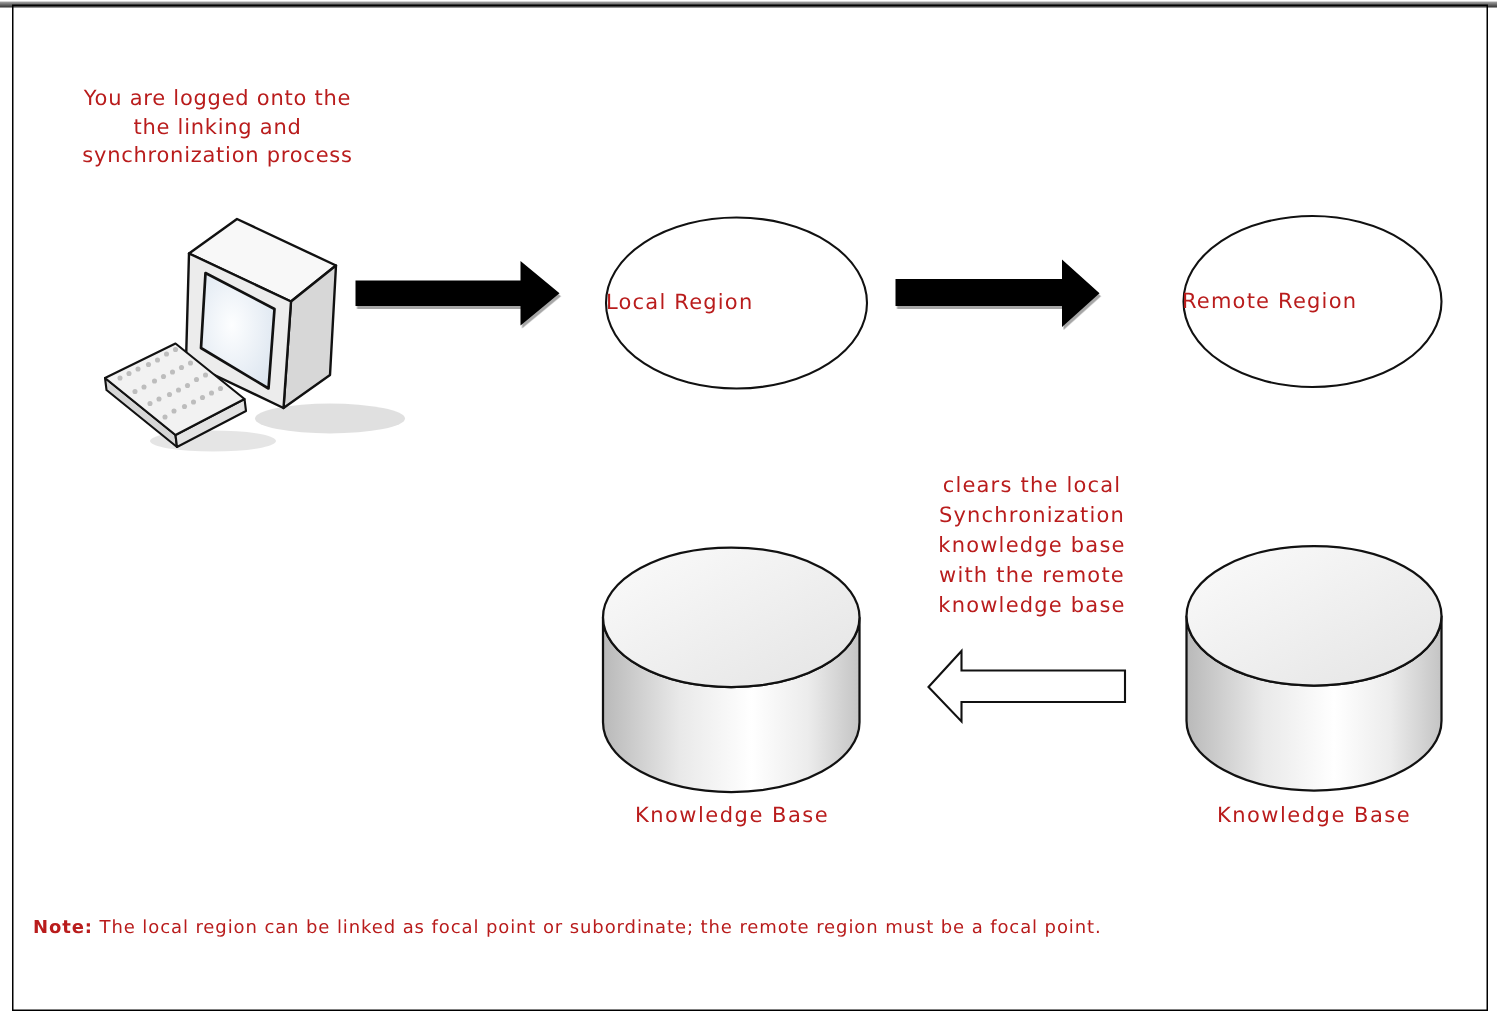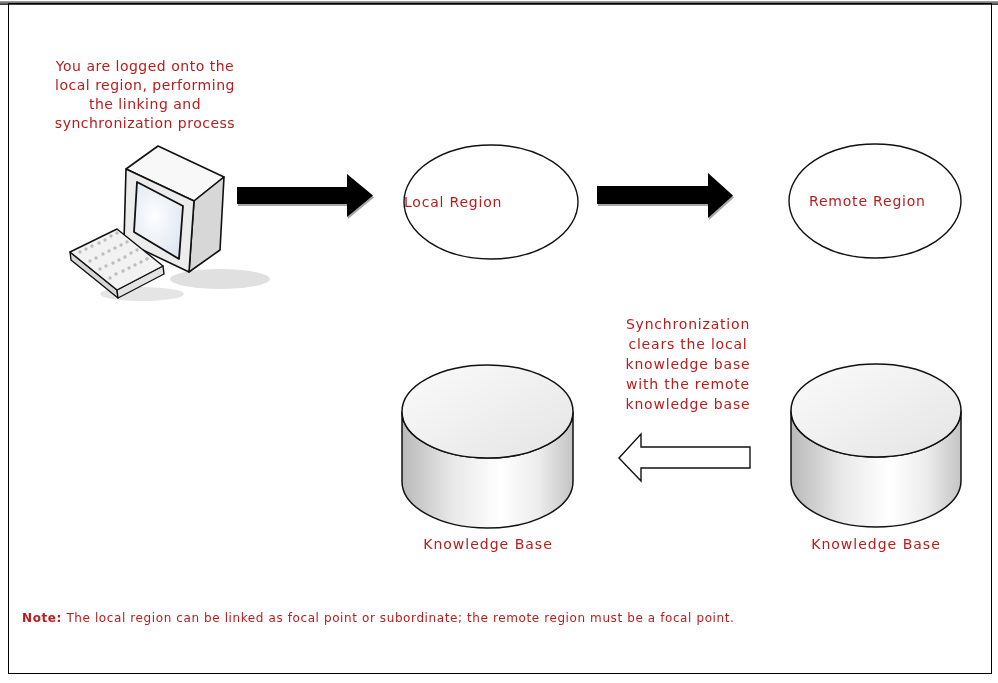--- a/index.html
+++ b/index.html
@@ -32,21 +32,21 @@
   .sync-text {
     position: absolute; left: 568px; top: 314px; width: 240px;
     text-align: center; font-size: 14px; line-height: 20px;
     letter-spacing: 0.8px;
   }
   .region-label {
     position: absolute; width: 174px; text-align: left;
     font-size: 14px; letter-spacing: 0.8px;
   }
   .region-label.local  { left: 404px; top: 194px; }
-  .region-label.remote { left: 788px; top: 193px; padding-left: 21px; }
+  .region-label.remote { left: 788px; top: 193px; }
   .kb-label {
     position: absolute; width: 200px; text-align: center;
     font-size: 14px; letter-spacing: 1px; top: 536px;
   }
   .kb-label.left  { left: 388px; }
   .kb-label.right { left: 776px; }
   .note-text {
     position: absolute; left: 22px; top: 611px; width: 950px;
     font-size: 12px; letter-spacing: 0.6px;
   }
@@ -136,31 +136,30 @@
     <g>
       <path d="M 791 410.5 L 791 480.5 A 85 46.5 0 0 0 961 480.5 L 961 410.5 A 85 46.5 0 0 1 791 410.5 Z" fill="url(#cylBody)" stroke="#111" stroke-width="1.5"></path>
       <ellipse cx="876" cy="410.5" rx="85" ry="46.5" fill="url(#cylTop)" stroke="#111" stroke-width="1.5"></ellipse>
     </g>
 
     <polygon points="619,458 641,434 641,447 750,447 750,468 641,468 641,481" fill="#ffffff" stroke="#111" stroke-width="1.4" stroke-linejoin="miter"></polygon>
   </svg>
 
   <div class="intro-text">
     <div>You are logged onto the</div>
-    <div>local region, performing</div>
     <div>the linking and</div>
     <div>synchronization process</div>
   </div>
 
   <div class="region-label local">Local Region</div>
   <div class="region-label remote">Remote Region</div>
 
   <div class="sync-text">
+    <div>clears the local</div>
     <div>Synchronization</div>
-    <div>clears the local</div>
     <div>knowledge base</div>
     <div>with the remote</div>
     <div>knowledge base</div>
   </div>
 
   <div class="kb-label left">Knowledge Base</div>
   <div class="kb-label right">Knowledge Base</div>
 
   <div class="note-text"><b>Note:</b><span> The local region can be linked as focal point or subordinate; the remote region must be a focal point.</span></div>
 </div>

